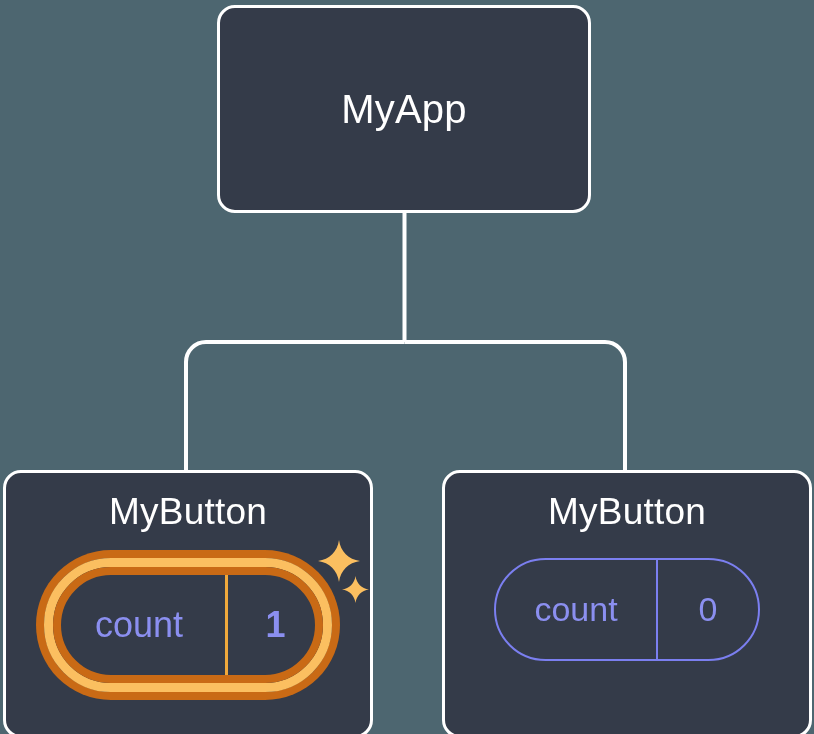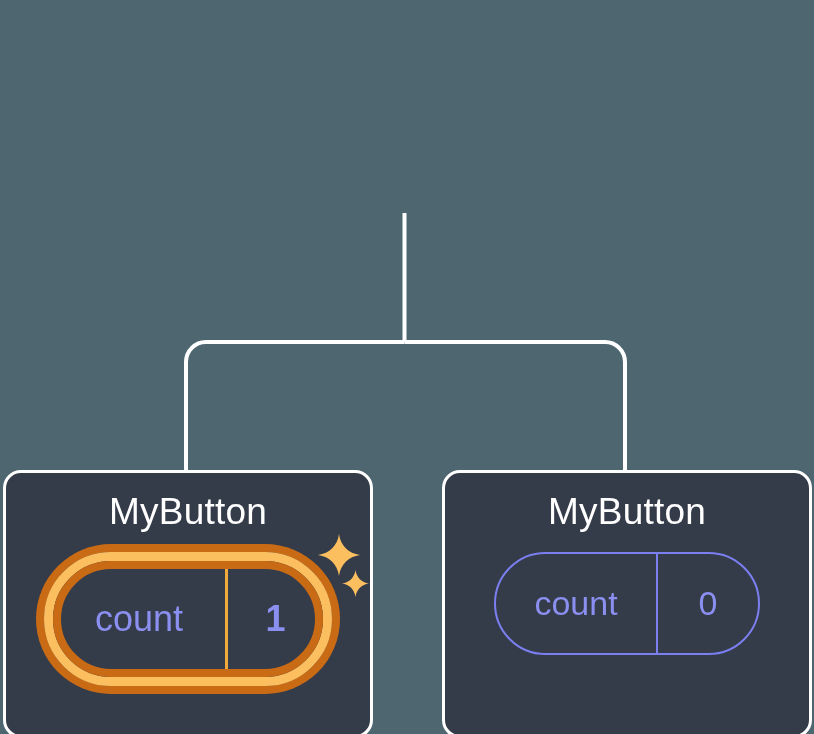--- a/index.html
+++ b/index.html
@@ -80,21 +80,21 @@
   }
   .node-child-left .node-title,
   .node-child-right .node-title {
     margin-top: 20px;
     font-size: 37px;
   }
 
   
   .pill-wrap {
     position: relative;
-    margin-top: 22px;
+    margin-top: 28px;
     display: flex;
     align-items: center;
     justify-content: flex-end;
   }
 
   .pill {
     position: relative;
     display: flex;
     align-items: stretch;
     box-sizing: border-box;
@@ -181,20 +181,23 @@
 <body>
 
 <div id="stage">
 
   <svg id="connectors" viewBox="0 0 814 734" width="814" height="734" fill="none" xmlns="http://www.w3.org/2000/svg" aria-hidden="true">
     <path d="M 404.5 213 L 404.5 342" stroke="#ffffff" stroke-width="4" stroke-linecap="butt"></path>
     <path d="M 404.5 342 L 206 342 A 20 20 0 0 0 186 362 L 186 470" stroke="#ffffff" stroke-width="4" stroke-linecap="butt" fill="none"></path>
     <path d="M 404.5 342 L 605 342 A 20 20 0 0 1 625 362 L 625 470" stroke="#ffffff" stroke-width="4" stroke-linecap="butt" fill="none"></path>
   </svg>
 
+  <div class="node node-root">
+    <div class="node-title">MyApp</div>
+  </div>
 
   <div class="node node-child-left">
     <div class="node-title">MyButton</div>
 
     <div class="pill-wrap">
       <div class="pill pill-hi">
         <div class="pill-key">count</div>
         <div class="pill-divider"></div>
         <div class="pill-val">1</div>
       </div>

